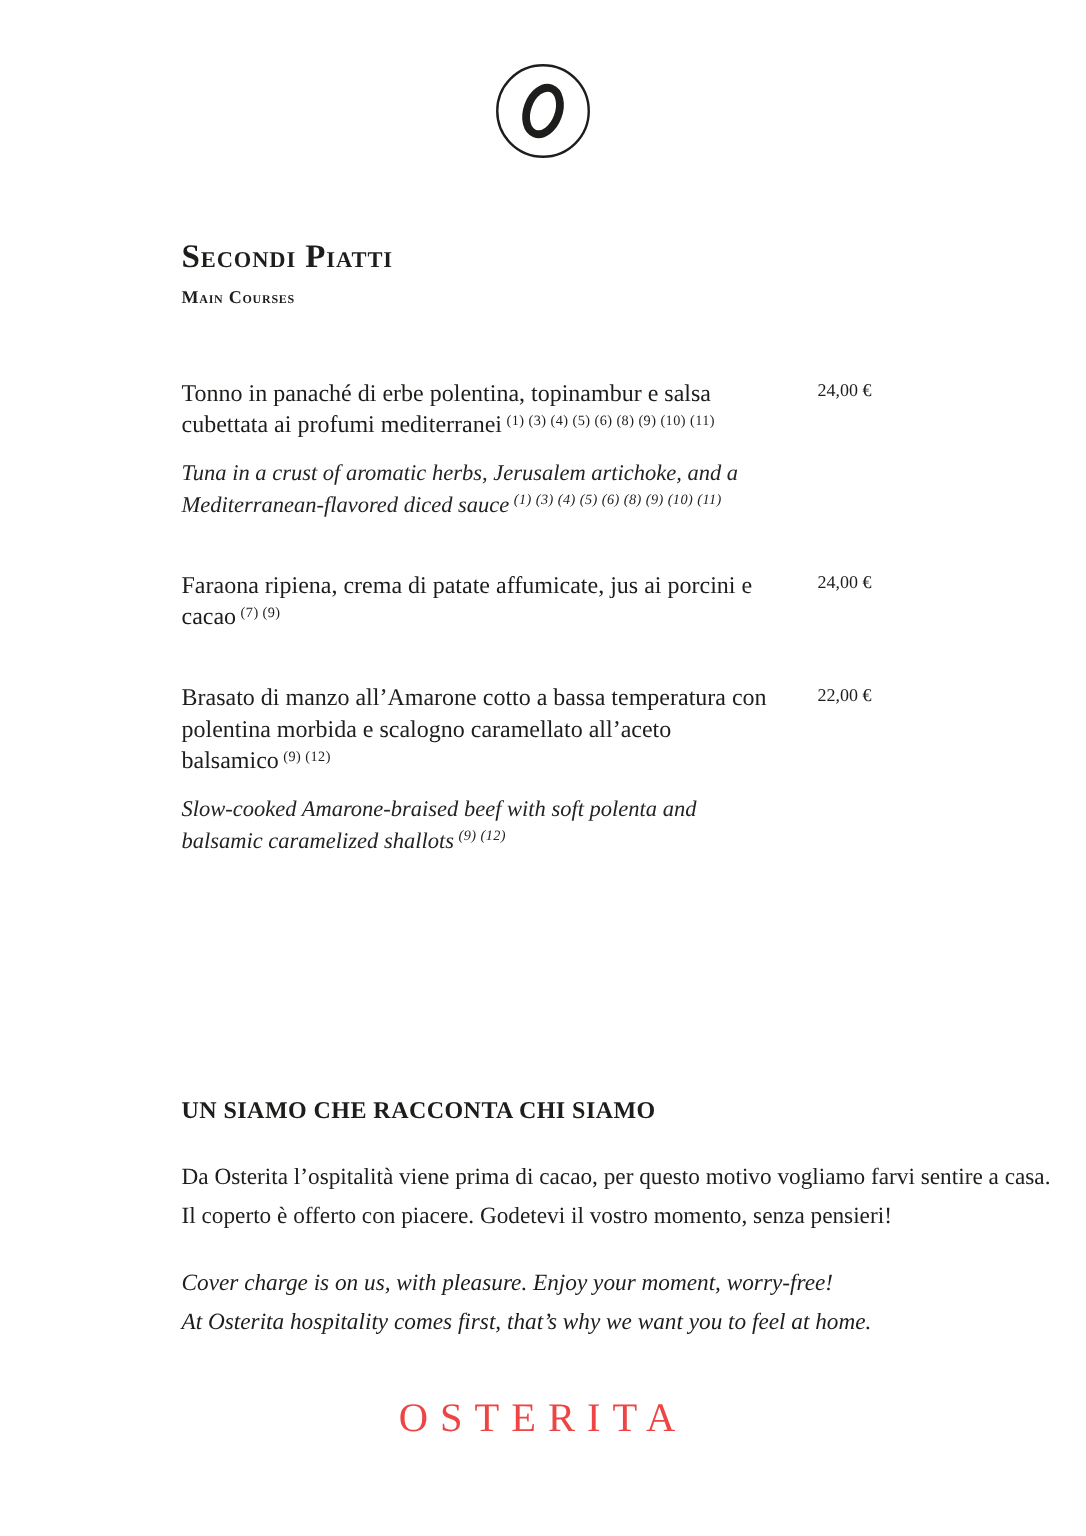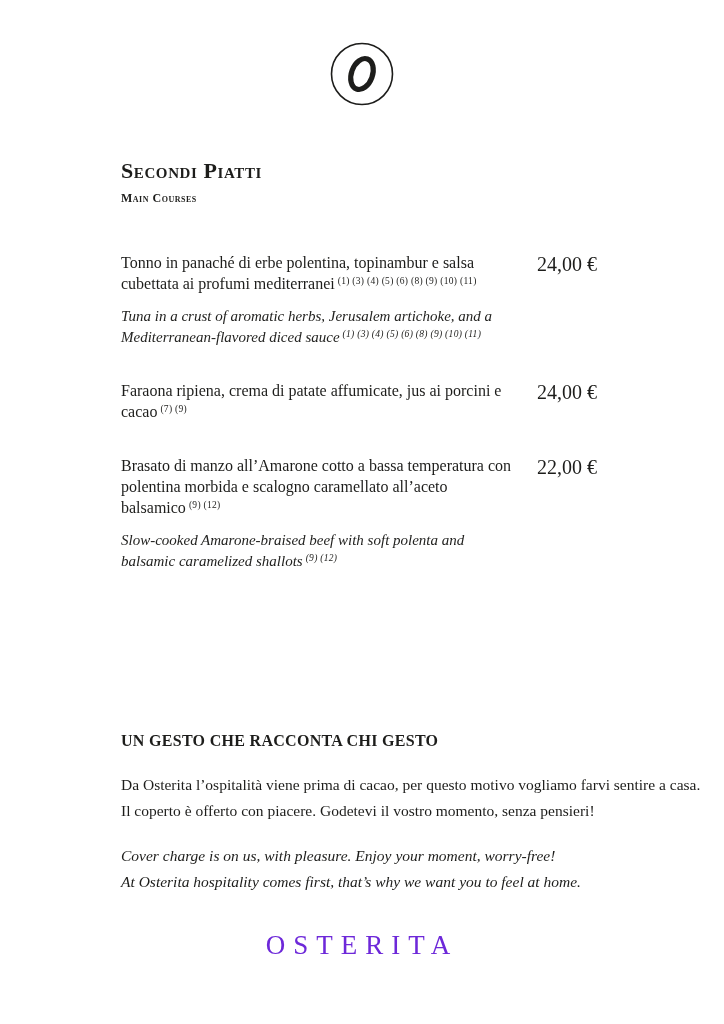--- a/index.html
+++ b/index.html
@@ -65,22 +65,22 @@
     position: relative;
     top: -5px;
     margin-left: 3px;
     letter-spacing: 0.3px;
     white-space: normal;
   }
   .item-desc .sup { font-style: italic; }
   .price {
     position: absolute;
     top: 1px;
-    right: 0;
-    font-size: 20px;
+    right: 16px;
+    font-size: 12px;
     white-space: nowrap;
   }
 
   
   .note { position: absolute; top: 731px; left: 121px; width: 586px; }
   .note-heading {
     font-size: 16px;
     font-weight: bold;
     letter-spacing: 0.3px;
     line-height: 20px;
@@ -95,21 +95,21 @@
     top: 930px;
     left: 0;
     width: 100%;
     text-align: center;
   }
   .wordmark {
     display: inline-block;
     font-size: 27px;
     letter-spacing: 8px;
     font-weight: normal;
-    color: #6d28d9;
+    color: #ef4444;
   }
 </style>
 </head>
 <body>
 
 <div class="page">
 
   <div class="logo">
     <svg viewBox="0 0 64 64" width="64" height="64" aria-hidden="true">
       <circle cx="32" cy="32" r="30.5" fill="none" stroke="#1d1d1b" stroke-width="1.6"></circle>
@@ -138,21 +138,21 @@
 
     <div class="menu-item">
       <div class="item-name"><span>Brasato di manzo all’Amarone cotto a bassa temperatura con polentina morbida e scalogno caramellato all’aceto balsamico</span><span class="sup">(9) (12)</span></div>
       <div class="item-desc"><span>Slow-cooked Amarone-braised beef with soft polenta and balsamic caramelized shallots</span><span class="sup">(9) (12)</span></div>
       <div class="price">22,00 €</div>
     </div>
 
   </div>
 
   <div class="note">
-    <div class="note-heading">UN GESTO CHE RACCONTA CHI GESTO</div>
+    <div class="note-heading">UN SIAMO CHE RACCONTA CHI SIAMO</div>
     <div class="note-par-it">
       <span class="note-line">Da Osterita l’ospitalità viene prima di cacao, per questo motivo vogliamo farvi sentire a casa.</span>
       <span class="note-line">Il coperto è offerto con piacere. Godetevi il vostro momento, senza pensieri!</span>
     </div>
     <div class="note-par-en">
       <span class="note-line">Cover charge is on us, with pleasure. Enjoy your moment, worry-free!</span>
       <span class="note-line">At Osterita hospitality comes first, that’s why we want you to feel at home.</span>
     </div>
   </div>
 

